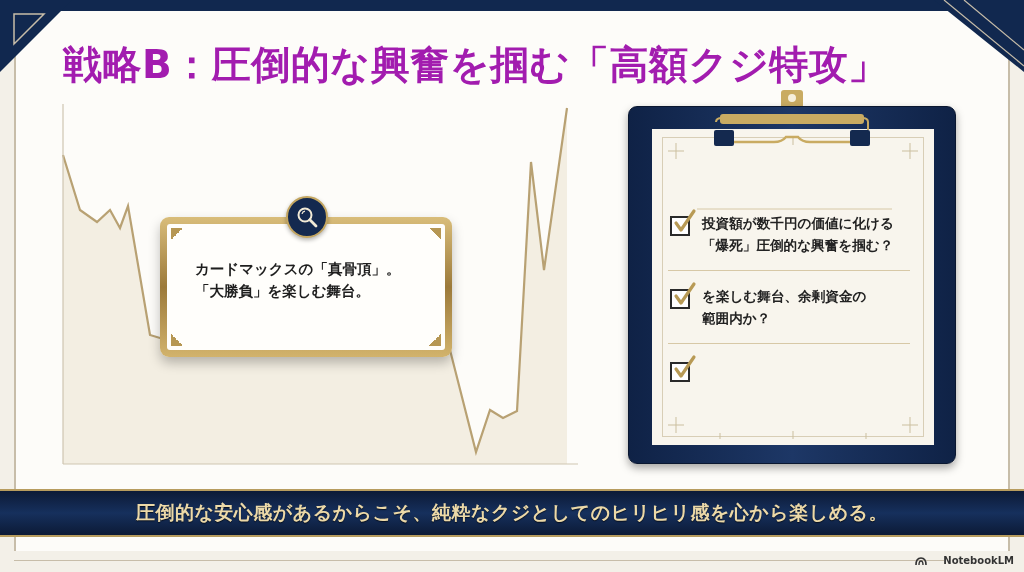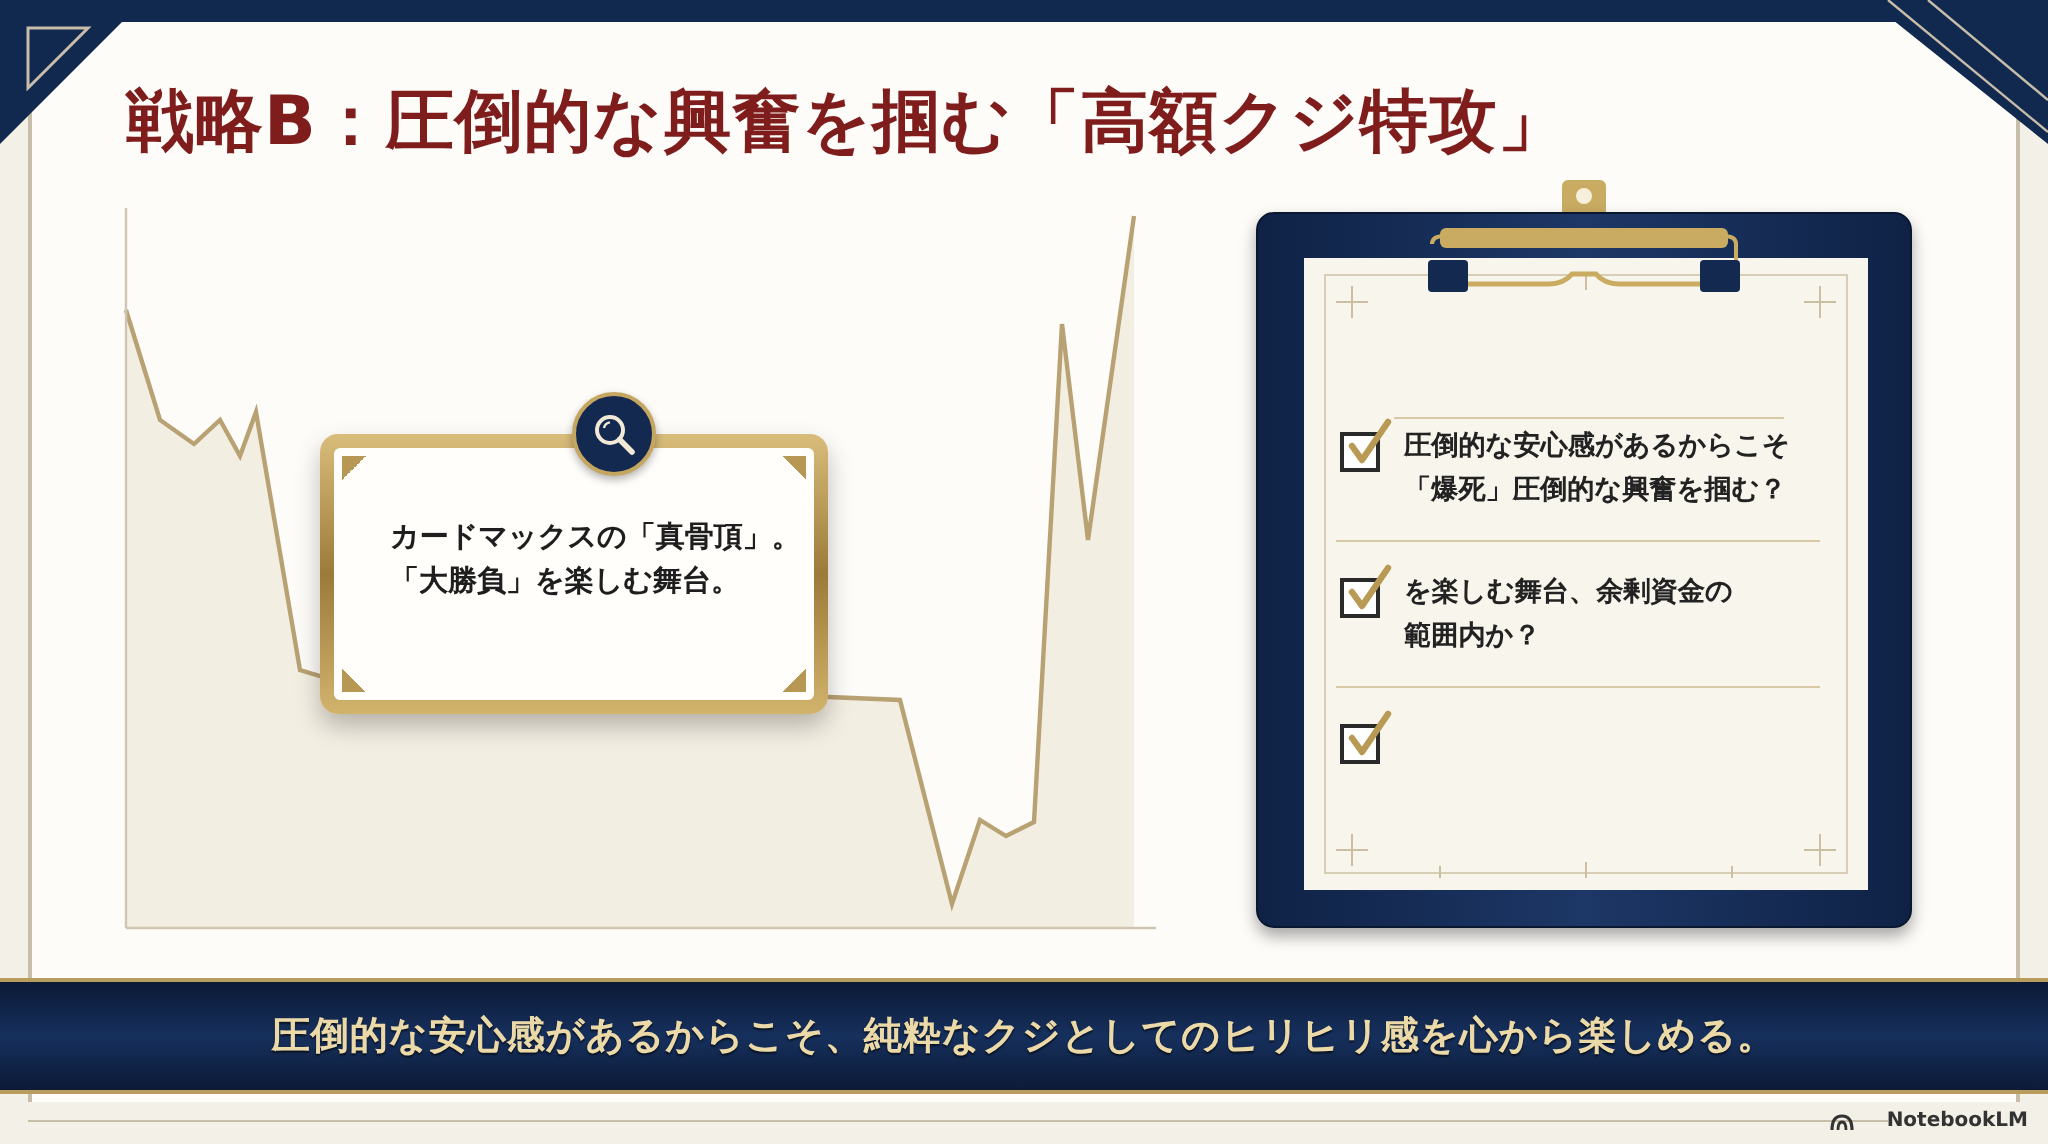--- a/index.html
+++ b/index.html
@@ -20,26 +20,26 @@
     position: absolute; right: 0; top: 0; width: 130px; height: 90px;
   }
   .frame {
     position: absolute; left: 14px; top: 11px; width: 996px; height: 540px;
     background: #fdfcf9;
     border-left: 2px solid #c7bda9;
     border-right: 2px solid #c7bda9;
   }
   .title {
     position: absolute; left: 63px; top: 38px;
-    font-size: 34px; font-weight: bold; color: #7f1d1d; letter-spacing: 0.5px;
+    font-size: 39px; font-weight: bold; color: #a21caf; letter-spacing: 0.5px;
     white-space: nowrap;
   }
   .chart-svg { position: absolute; left: 0; top: 0; }
   .callout {
-    position: absolute; left: 160px; top: 217px; width: 254px; height: 140px;
+    position: absolute; left: 160px; top: 217px; width: 292px; height: 140px;
     border-radius: 9px;
     background: linear-gradient(180deg, #d9bd7a, #9c7a3a 50%, #d2b36c);
     padding: 7px;
     box-shadow: 0 6px 12px rgba(0,0,0,0.25);
   }
   .callout-inner {
     width: 100%; height: 100%; background: #fffefb; border-radius: 3px;
     position: relative; padding: 34px 0 0 28px;
   }
   .callout-inner .corner { position: absolute; width: 12px; height: 12px; }
@@ -84,21 +84,21 @@
   .check-item .box {
     position: absolute; left: 2px; top: 4px; width: 20px; height: 20px;
     border: 2px solid #2a2a2a; background: #fff;
   }
   .check-item .tick { position: absolute; left: 2px; top: -4px; }
   .check-line {
     font-size: 13.6px; font-weight: bold; color: #222; line-height: 22px; white-space: nowrap;
   }
   .divider { height: 1px; background: #d7c8a6; margin: 14px 0 14px 0; width: 242px; }
   .bottom-banner {
-    position: absolute; left: 0; top: 489px; width: 1024px; height: 58px;
+    position: absolute; left: 0; top: 489px; width: 1024px; height: 48px;
     background: linear-gradient(180deg, #0c1a36, #16305d 50%, #0c1a36);
     border-top: 2px solid #b79c5e; border-bottom: 2px solid #b79c5e;
     display: flex; align-items: center; justify-content: center;
   }
   .banner-text {
     font-size: 19px; font-weight: bold; color: #ecd9a8; letter-spacing: 0.5px; white-space: nowrap;
     text-shadow: 0 1px 1px rgba(0,0,0,0.6);
   }
   .footer-line {
     position: absolute; left: 14px; top: 560px; width: 930px; height: 1px; background: #c7bda9;
@@ -186,21 +186,21 @@
   <rect x="138" y="18" width="20" height="16" rx="2" fill="#14294f"></rect>
   <path d="M22 30 L62 30 Q70 30 74 25 L86 25 Q90 30 98 30 L138 30" fill="none" stroke="#c9ab62" stroke-width="2.5"></path>
 </svg>
 
 <div class="check-list">
   <div class="check-item">
     <span class="box"></span>
     <svg class="tick" width="28" height="28" viewBox="0 0 28 28">
       <path d="M6 15 L11 22 L24 3" fill="none" stroke="#b89a55" stroke-width="3.2" stroke-linecap="round" stroke-linejoin="round"></path>
     </svg>
-    <div class="check-line">圧倒的な安心感があるからこそ</div>
+    <div class="check-line">投資額が数千円の価値に化ける</div>
     <div class="check-line">「爆死」圧倒的な興奮を掴む？</div>
   </div>
   <div class="divider"></div>
   <div class="check-item">
     <span class="box"></span>
     <svg class="tick" width="28" height="28" viewBox="0 0 28 28">
       <path d="M6 15 L11 22 L24 3" fill="none" stroke="#b89a55" stroke-width="3.2" stroke-linecap="round" stroke-linejoin="round"></path>
     </svg>
     <div class="check-line">を楽しむ舞台、余剰資金の</div>
     <div class="check-line">範囲内か？</div>

